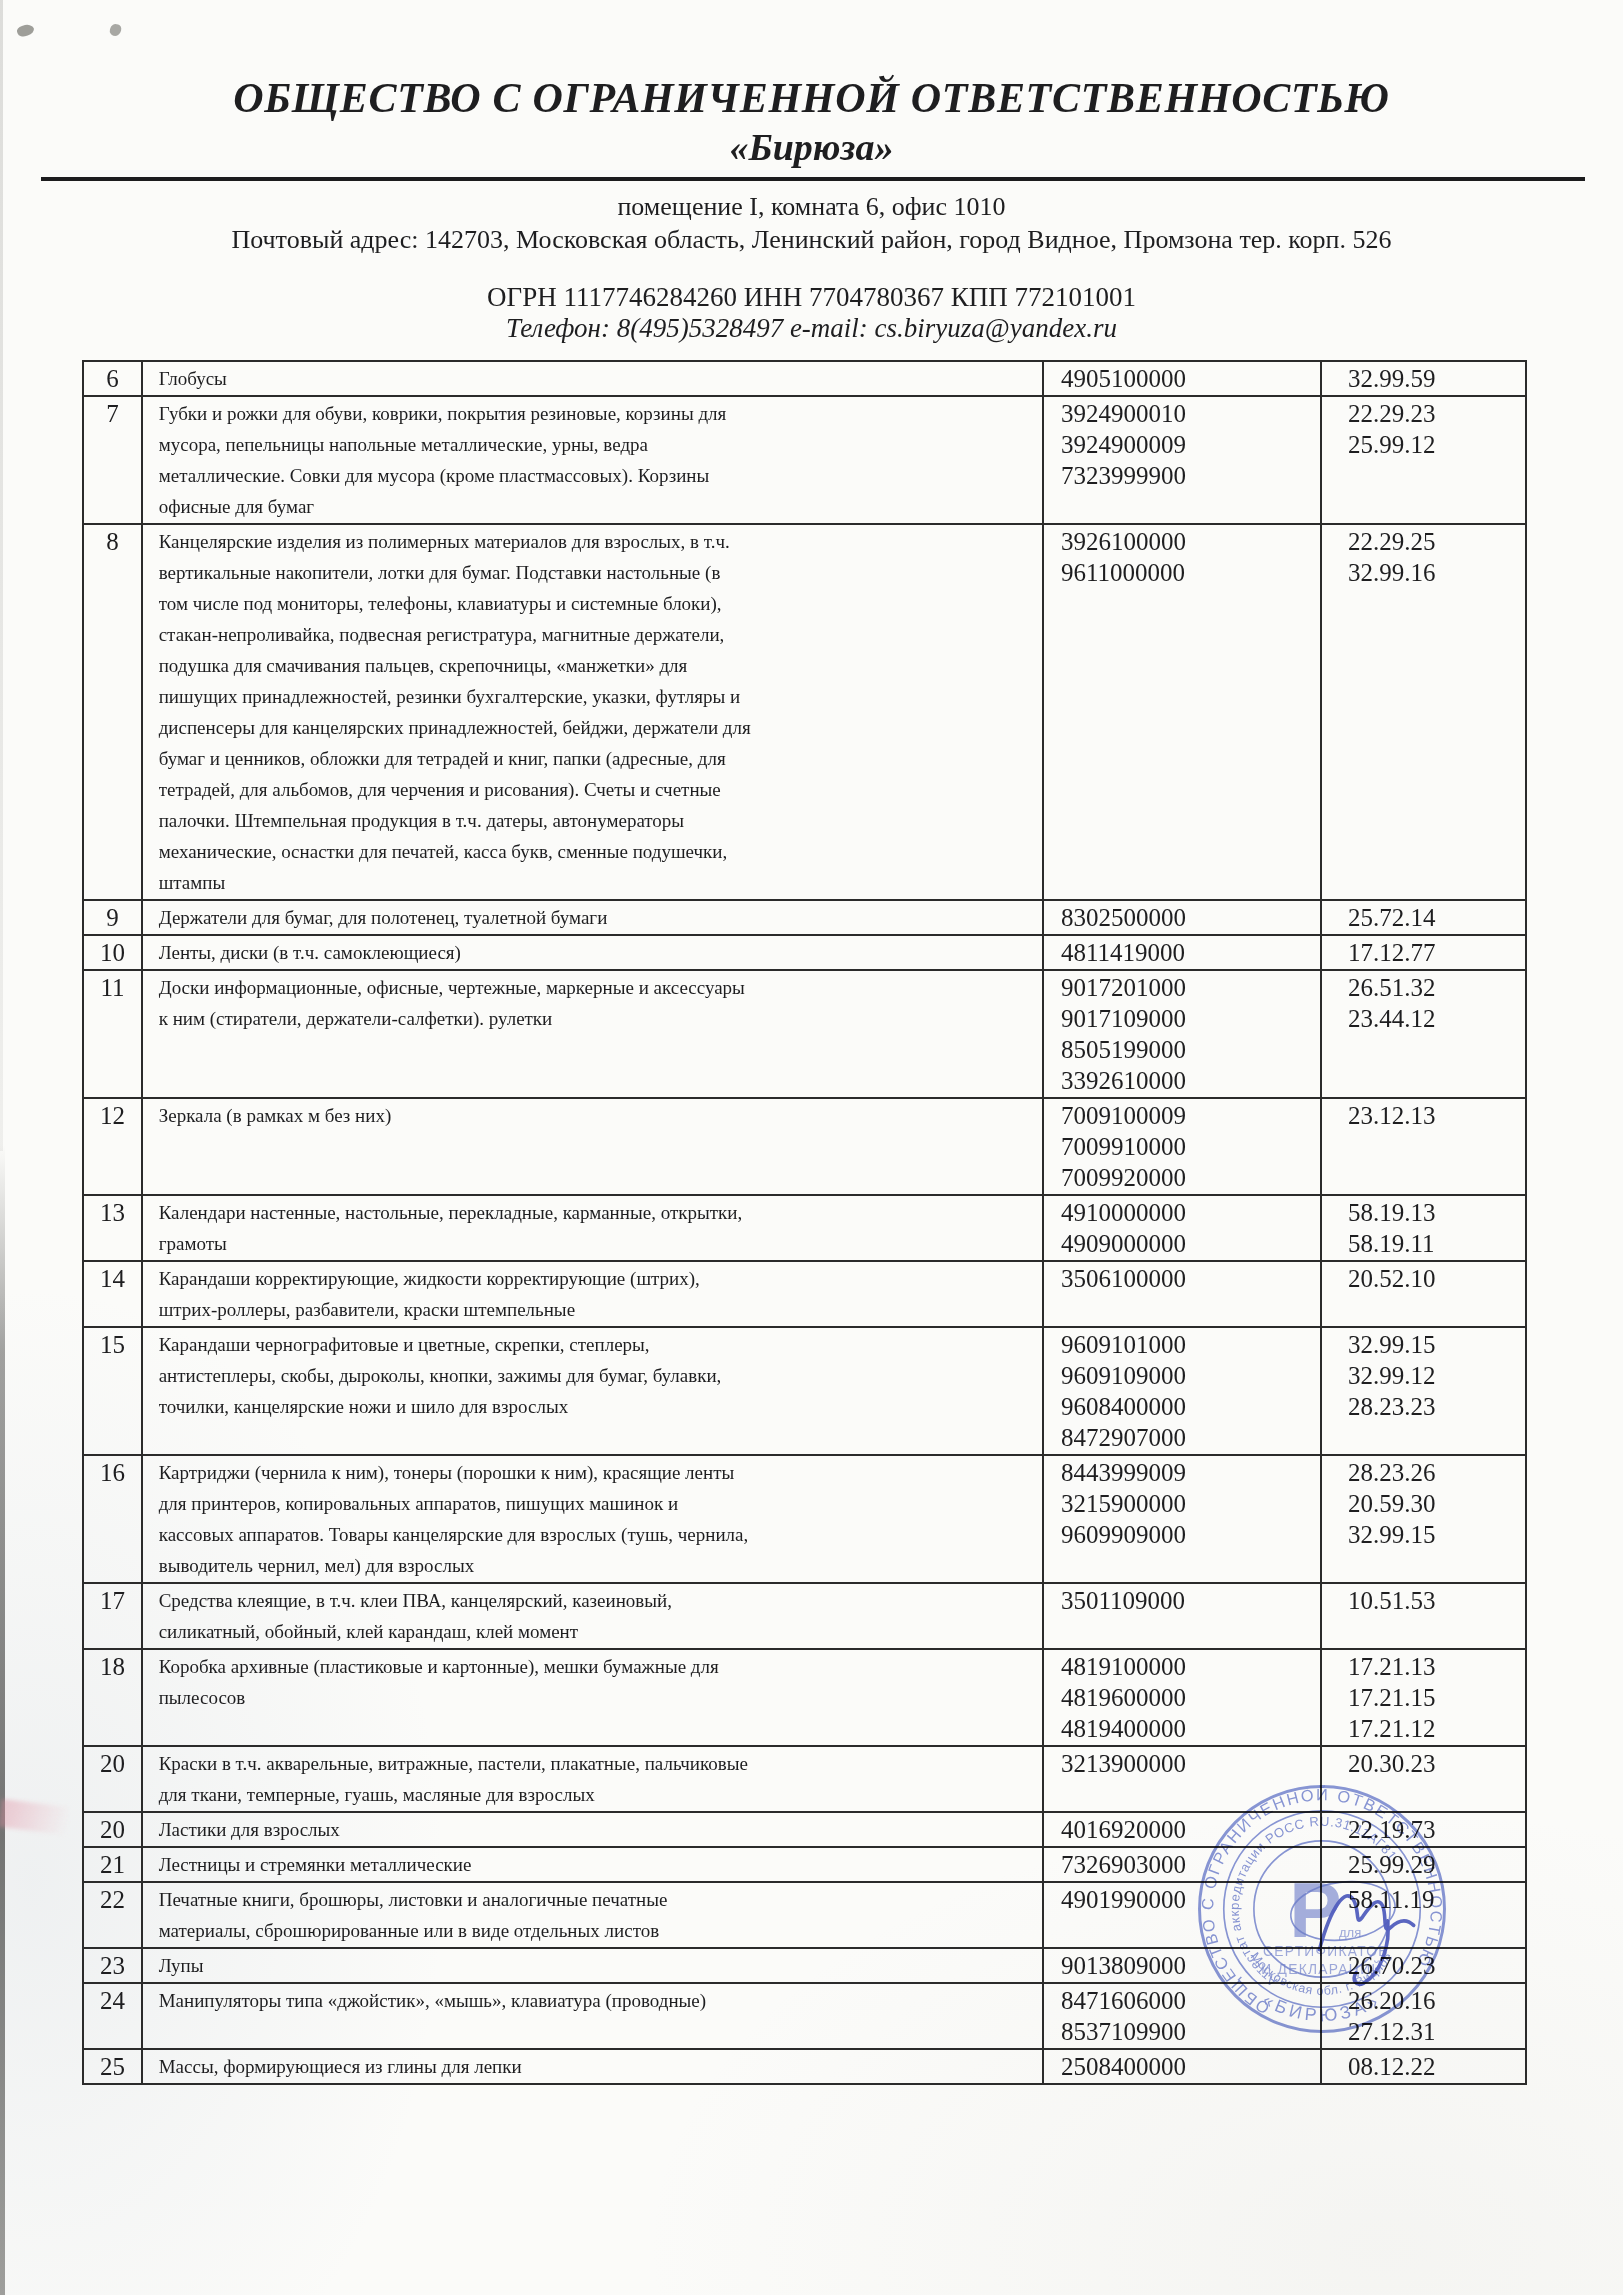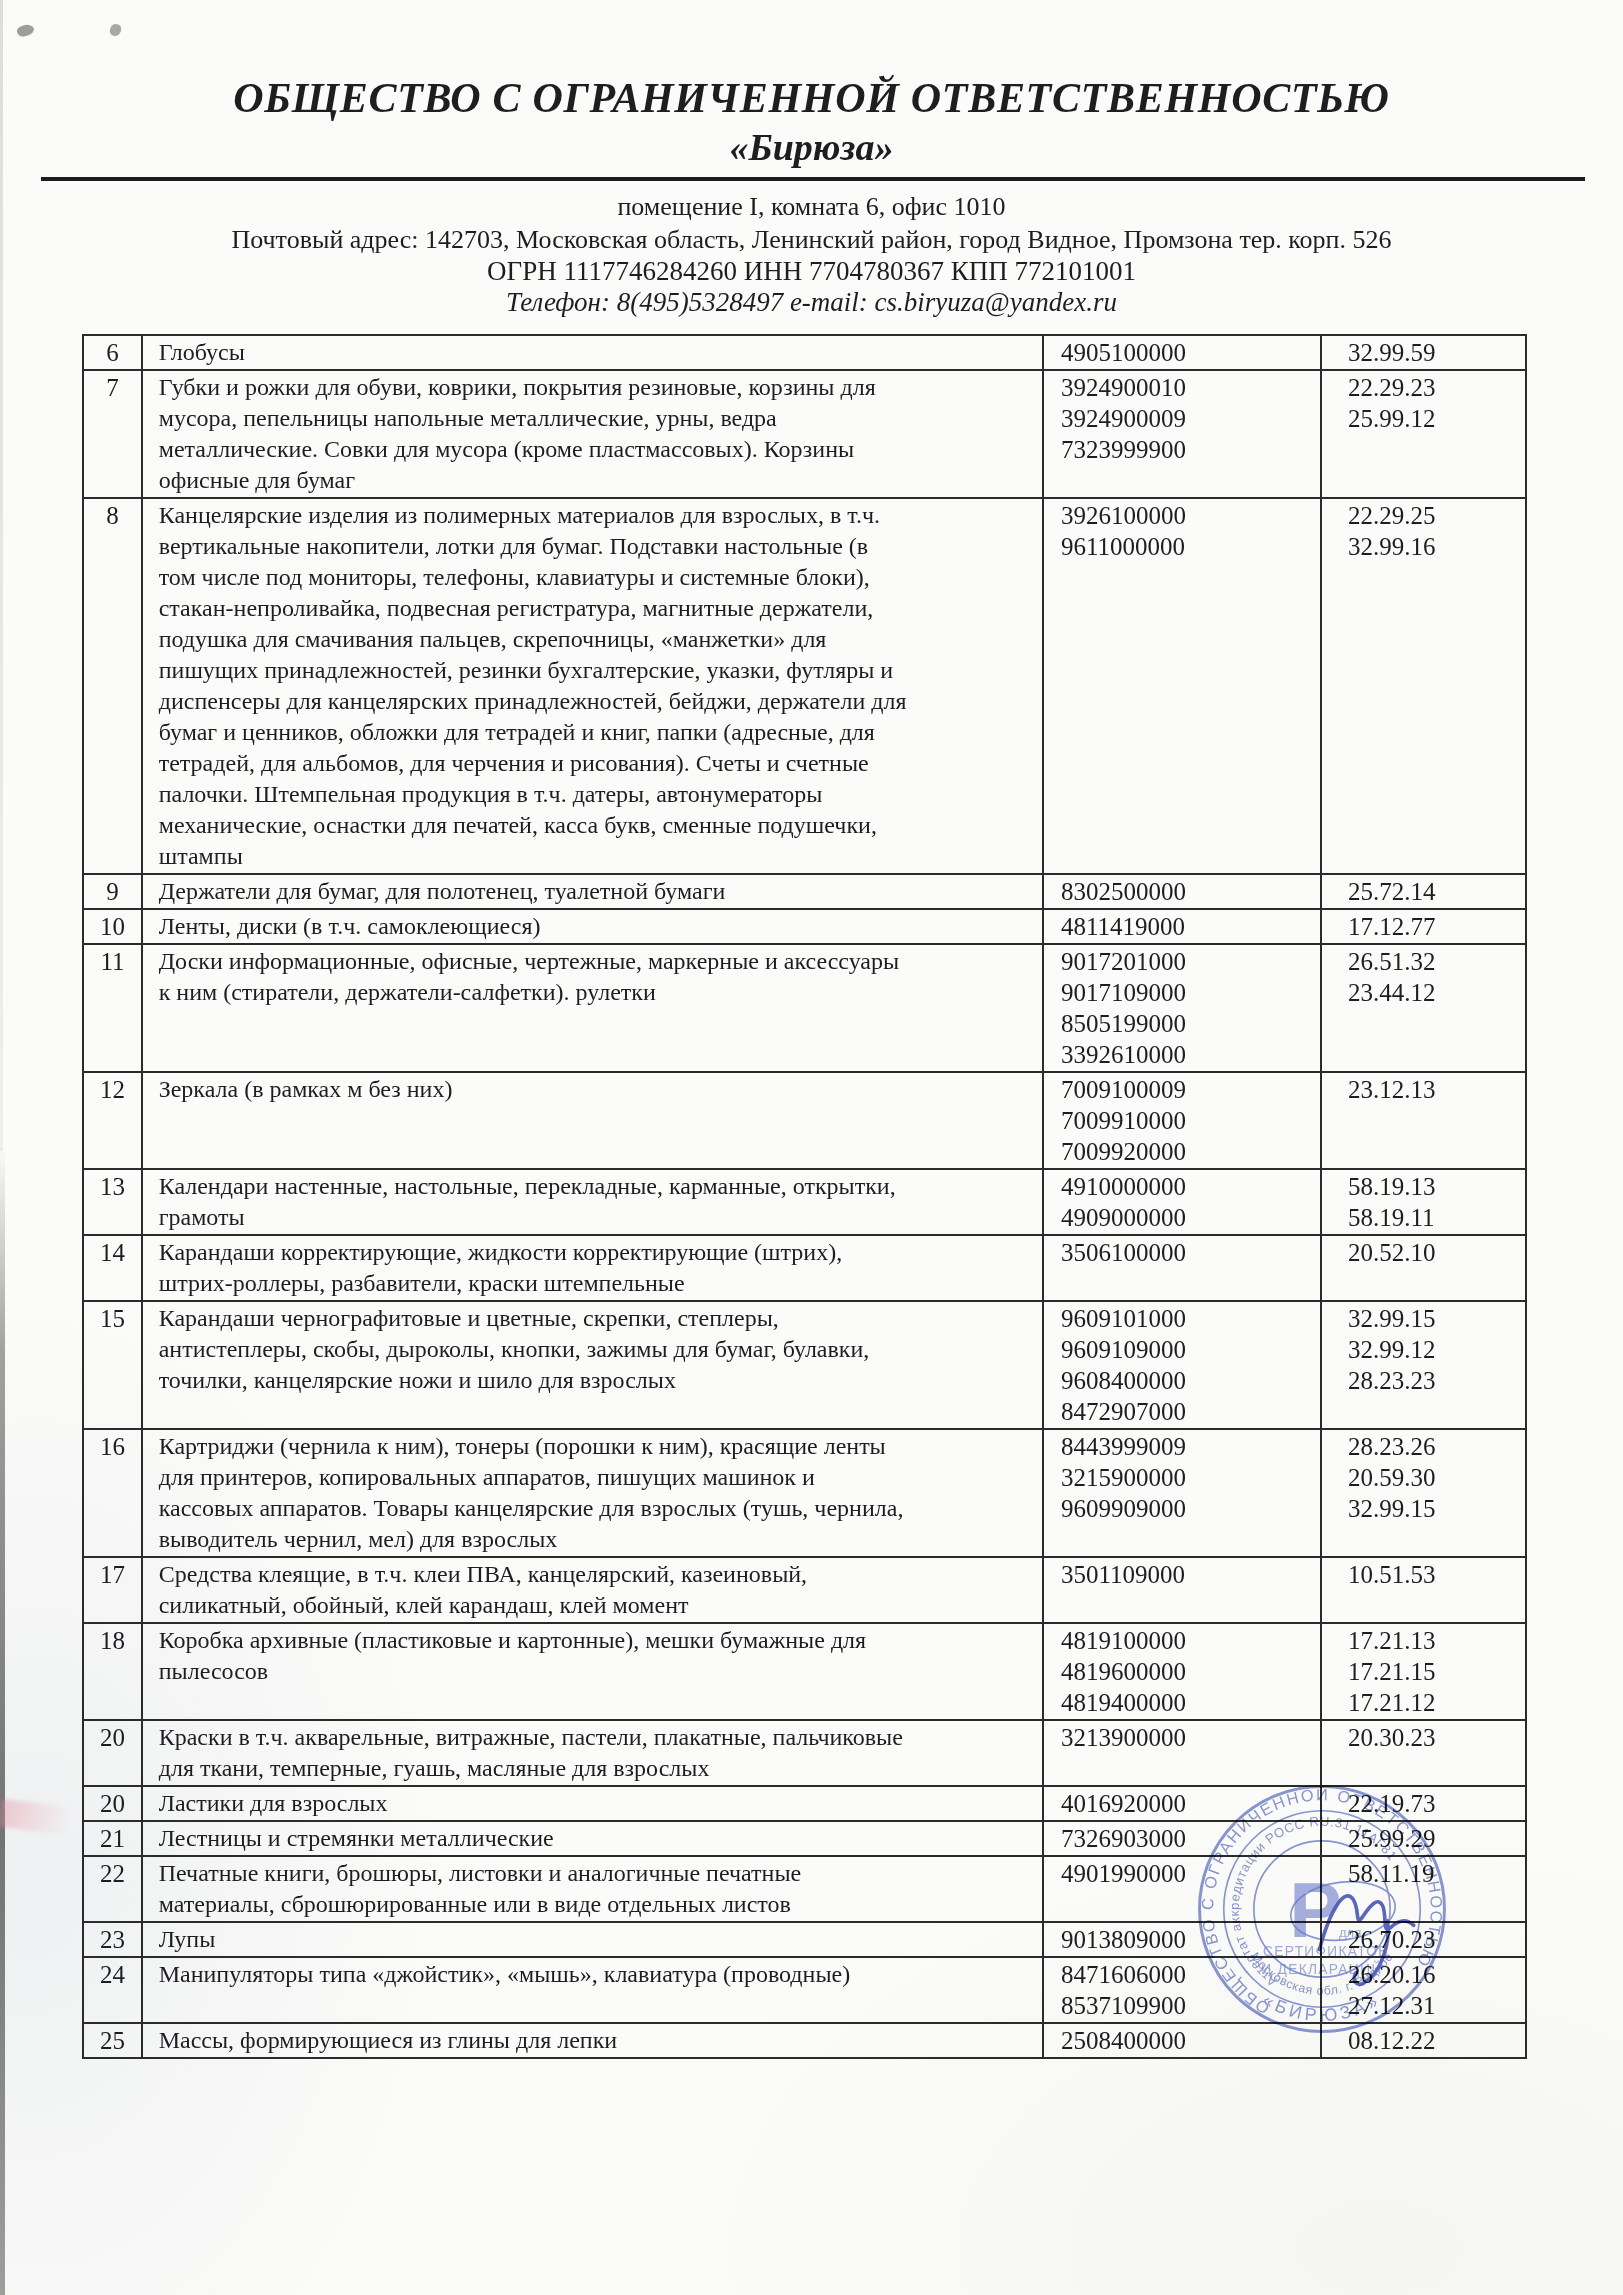--- a/index.html
+++ b/index.html
@@ -26,29 +26,29 @@
     background:#93938e;transform:rotate(14deg);opacity:.8;}
   .smudge-pink{position:absolute;left:0;top:1803px;width:68px;height:27.5px;
     background:linear-gradient(100deg, rgba(224,138,158,.42), rgba(232,162,178,.18) 65%, transparent);
     transform:rotate(7deg);filter:blur(2px);}
   
   .hdr{padding-top:76px;text-align:center;}
   .t1{font-size:42px;line-height:44px;font-weight:700;font-style:italic;letter-spacing:0.7px;}
   .t2{font-size:38px;line-height:39px;font-weight:700;font-style:italic;margin-top:7.9px;}
   .rule{height:3.9px;background:#1c1c1e;margin:10.5px 38px 0 41px;}
   .addr{margin-top:9.2px;font-size:26px;line-height:33px;text-align:center;}
-  .reg{font-size:27px;line-height:31px;text-align:center;}
+  .reg{margin-top:26px;font-size:27px;line-height:31px;text-align:center;}
   .phone{font-size:27px;line-height:31px;text-align:center;font-style:italic;}
   
   table.codes{border-collapse:collapse;table-layout:fixed;margin:15.7px 0 0 82px;
     width:1443px;border:2.6px solid #262626;}
   td{border:2px solid #2b2b2b;border-top-width:2.6px;border-bottom-width:2.6px;
      vertical-align:top;overflow:hidden;padding:0.7px 0 1.3px 0;}
   .c-num{width:59px;text-align:center;font-size:25px;line-height:31px;}
-  .c-desc{width:901px;padding-left:15.7px;padding-right:11.8px;font-size:24px;line-height:31px;}
+  .c-desc{width:901px;padding-left:15.7px;padding-right:11.8px;font-size:19px;line-height:31px;}
   .c-code{width:278px;padding-left:17px;font-size:25px;line-height:31px;margin-left:34px;}
   .c-okpd{width:205px;padding-left:26px;font-size:25px;line-height:31px;}
   .ln{white-space:nowrap;}
   
   .stamp{position:absolute;left:1191px;top:1778px;width:262px;height:262px;
     mix-blend-mode:multiply;opacity:.88;}
   .stamp text{font-family:"Liberation Sans","DejaVu Sans",sans-serif;}
 </style>
 </head>
 <body>

